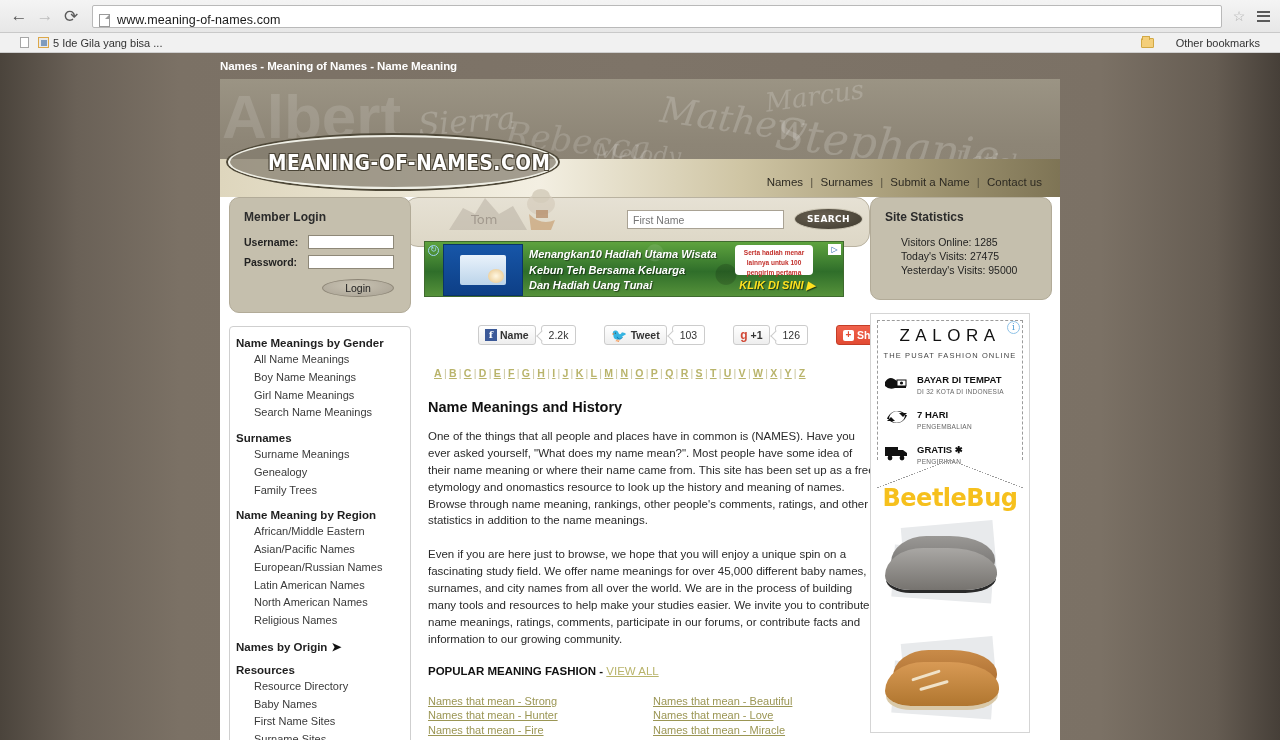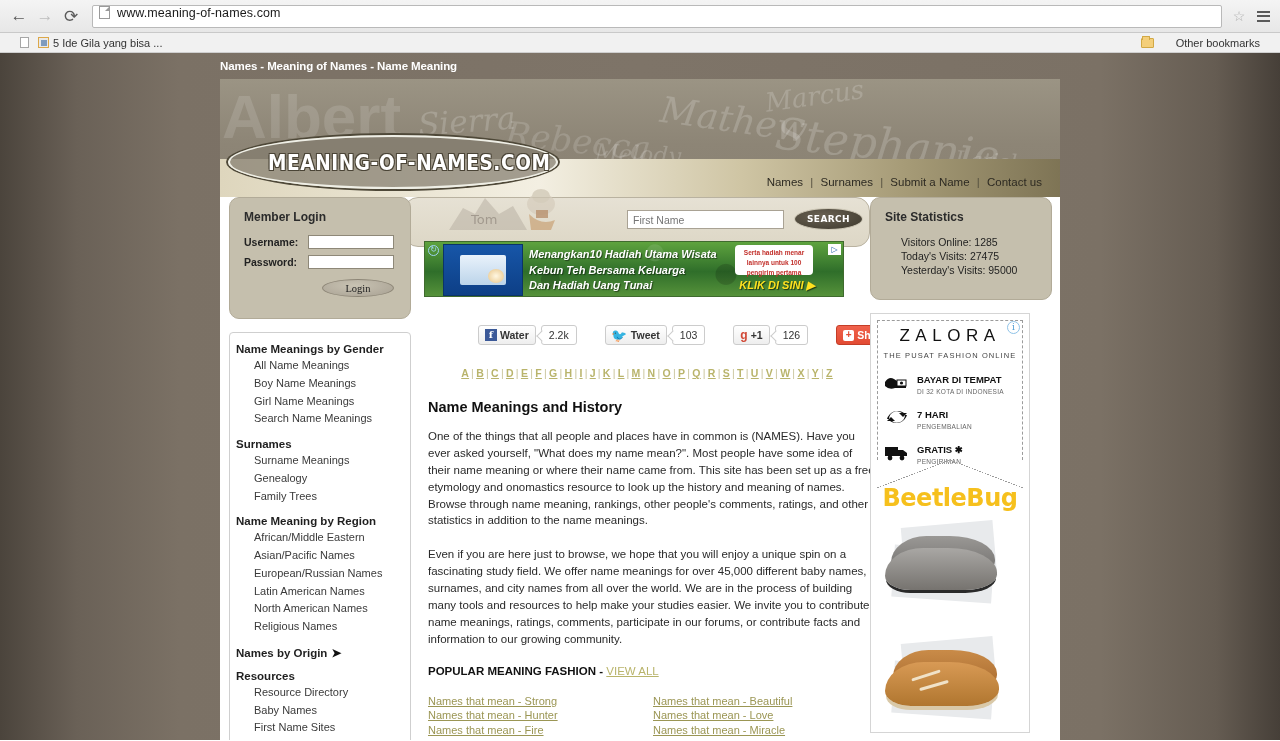--- a/index.html
+++ b/index.html
@@ -25,21 +25,21 @@
     font-size: 17px; color: #5a5a5a; cursor: default;
     user-select: none;
   }
   .nav-btn.disabled { color: #bdbdbd; }
   #url-bar {
     flex: 1;
     height: 23px; margin: 0 6px 0 8px;
     background: #ffffff;
     border: 1px solid #b9b9b9;
     border-radius: 2px;
-    display: flex; align-items: flex-start;
+    display: flex; align-items: flex-end;
     padding: 0 6px;
   }
   #url-bar .page-icon {
     width: 11px; height: 13px;
     border: 1px solid #9a9a9a;
     background: #fff;
     margin-right: 7px;
     position: relative;
   }
   #url-bar .page-icon:after {
@@ -206,26 +206,26 @@
     padding: 12px 14px 14px;
   }
   .panel-title { font-size: 12px; font-weight: bold; color: #2b2b2b; margin-bottom: 11px; }
   .login-row { display: flex; align-items: center; margin-bottom: 6px; }
   .login-row label { width: 64px; font-size: 10.5px; font-weight: bold; color: #222; }
   .login-row input {
     width: 86px; height: 14px; border: 1px solid #8e8878; background: #fff;
     font-size: 10px; padding: 0 3px; font-family: "Liberation Sans", sans-serif;
   }
   #login-btn {
-    display: block; margin: 10px 2px 7px auto;
+    display: block; margin: 10px 2px 1px auto;
     width: 72px; height: 18px; border-radius: 50%;
     background: radial-gradient(ellipse at 45% 35%, #c9c3b3, #a7a092);
     border: 1px solid #8d8677;
     color: #222; font-size: 10.5px;
-    font-family: Liberation Serif, serif;
+    font-family: Liberation Sans, sans-serif;
     cursor: pointer;
   }
 
   #menu-panel {
     margin-top: 13px;
     background: #ffffff;
     border: 1px solid #cfcfcf;
     border-radius: 4px;
     padding: 10px 10px 14px 6px;
   }
@@ -338,21 +338,20 @@
   }
   .share-plus {
     width: 11px; height: 11px; border-radius: 2px; background: #fff;
     color: #e24b33; font-size: 10px; line-height: 10px; text-align: center;
     font-weight: bold;
   }
 
   #alphabet-row {
     margin: 22px 0 0 14px; font-size: 10.5px; color: #b9b46b;
     letter-spacing: .3px;
-    text-align: center;
   }
   #alphabet-row a { color: #b9b46b; text-decoration: underline; font-weight: bold; }
   #alphabet-row .sep { margin: 0 2px; text-decoration: none; color: #c8c49a; }
 
   #article { margin: 20px 0 0 8px; width: 448px; }
   #article h1 {
     font-size: 14.5px; font-weight: bold; color: #111; margin-bottom: 13px;
   }
   #article p {
     font-size: 11.5px; color: #2a2a2a; line-height: 1.47; margin-bottom: 17px;
@@ -618,21 +617,21 @@
             <div>pengirim pertama</div>
           </div>
           <div id="ad-cta">KLIK DI SINI ▶</div>
           <div id="ad-adchoices">▷</div>
         </div>
 
         <div id="social-row">
           <div class="social-btn">
             <div class="sb-main">
               <span class="fb-glyph">f</span>
-              <span>Water</span>
+              <span>Name</span>
             </div>
             <div class="sb-count">2.2k</div>
           </div>
 
           <div class="social-btn">
             <div class="sb-main">
               <span class="tw-glyph">🐦</span>
               <span>Tweet</span>
             </div>
             <div class="sb-count">103</div>

